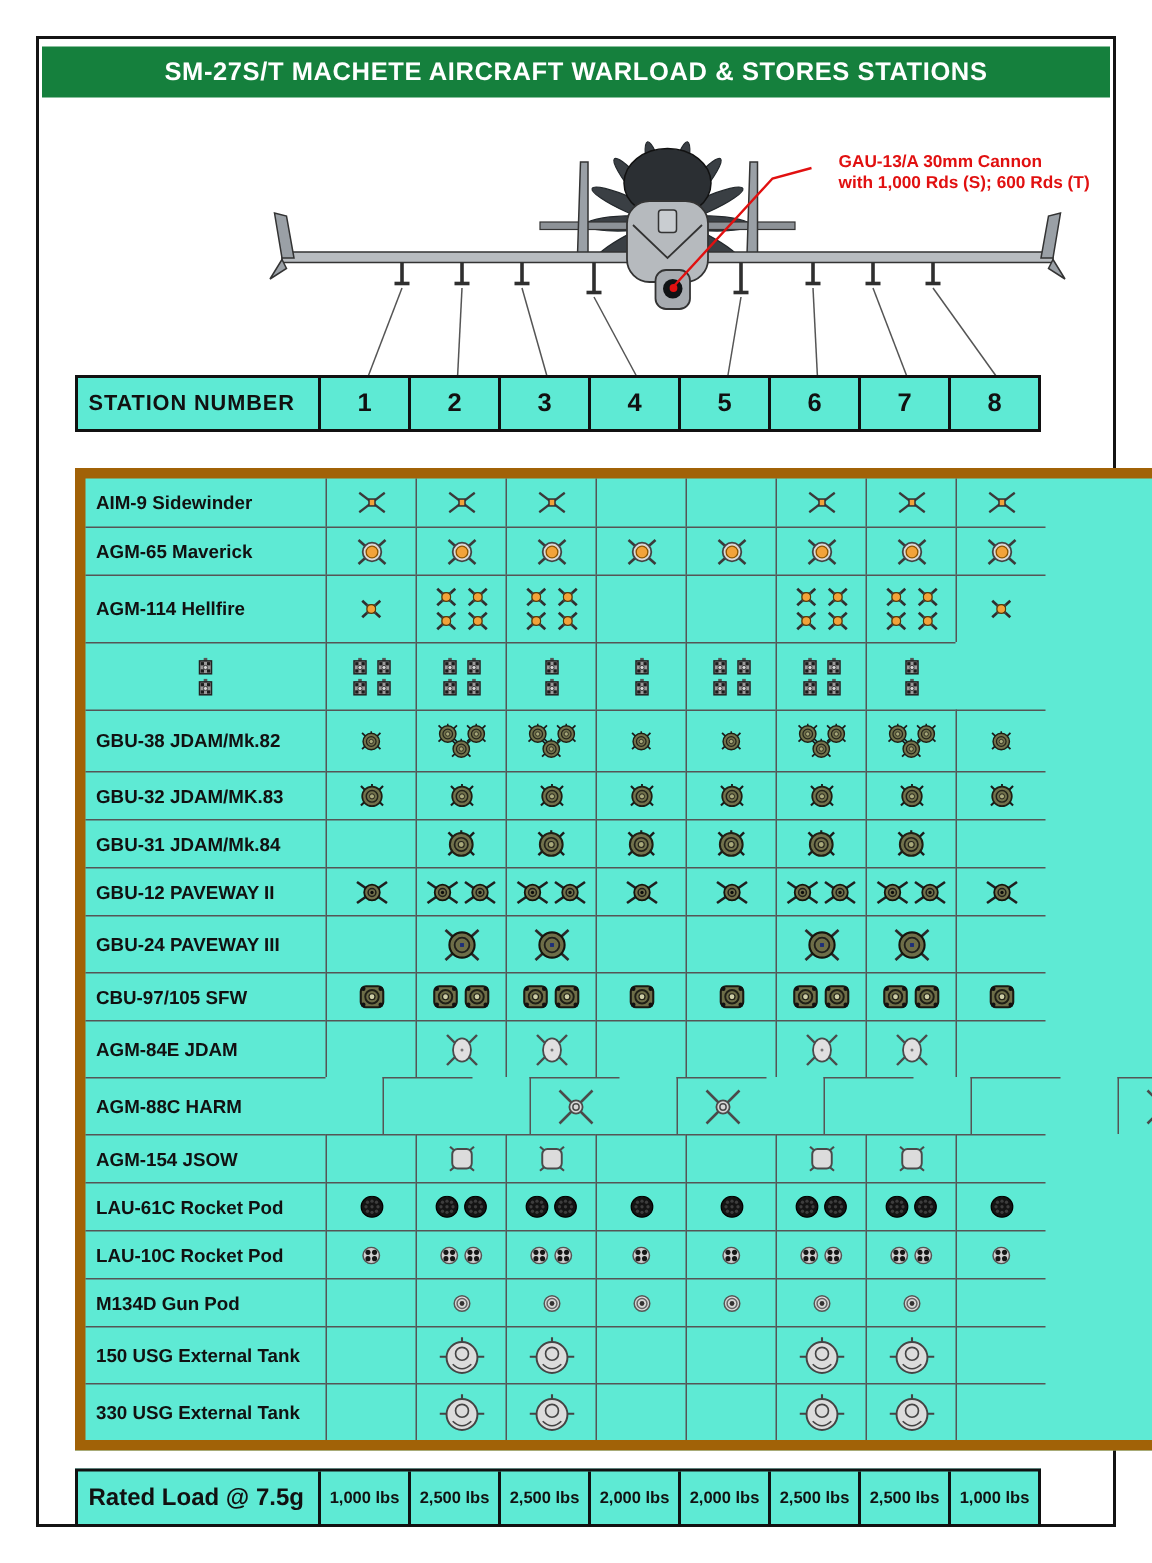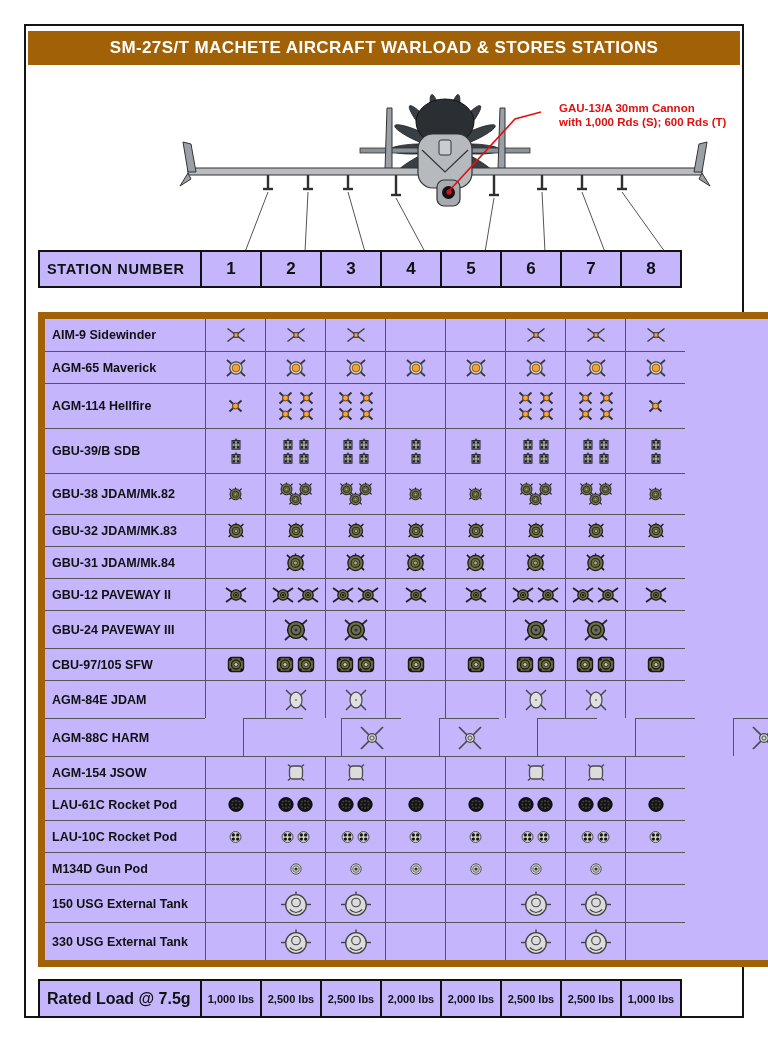--- a/index.html
+++ b/index.html
@@ -2,31 +2,31 @@
 <html><head>
 <meta charset="utf-8">
 <style>
   html,body{margin:0;padding:0;}
   body{
     width:768px;height:1042px;position:relative;background:#ffffff;
     font-family:"Liberation Sans", sans-serif;color:#111;overflow:hidden;
   }
   .page-border{position:absolute;left:24px;top:24px;right:24px;bottom:24px;border:2px solid #141414;}
   .title-bar{
-    position:absolute;left:28px;top:31px;width:712px;height:34px;background:#a16207;
+    position:absolute;left:28px;top:31px;width:712px;height:34px;background:#15803d;
     display:flex;align-items:center;justify-content:center;
   }
   .title-bar span{color:#fff;font-weight:700;font-size:17px;letter-spacing:.4px;}
   .aircraft-svg{position:absolute;left:0;top:78px;width:768px;height:176px;}
   .callout{
     position:absolute;left:559px;top:101px;width:210px;color:#e11010;
     font-weight:700;font-size:11.5px;line-height:14px;
   }
   
-  .grid-table{position:absolute;left:38px;background:#c4b5fd;}
+  .grid-table{position:absolute;left:50px;background:#5eead4;}
   .grid-row{display:grid;grid-template-columns:160px repeat(8,60px);}
   .cell{display:flex;align-items:center;justify-content:center;overflow:hidden;}
   .label-cell{justify-content:flex-start;padding-left:7px;font-weight:700;}
 
   .station-table{top:250px;border:2px solid #111;}
   .station-table .grid-row{height:34px;}
   .station-table .cell{border-left:2px solid #111;font-weight:700;font-size:17px;}
   .station-table .label-cell{border-left:none;font-size:14.5px;letter-spacing:.6px;}
 
   .weapons-table{top:312px;border:7px solid #a16207;}
@@ -448,21 +448,20 @@
       </div>
       <div class="cell">
         <div class="c1">
           <svg width="15" height="14" class="sym">
             <use href="#sym-hellfire" xlink:href="#sym-hellfire"></use>
           </svg>
         </div>
       </div>
     </div>
     <div class="grid-row" style="height: 45px;">
-      <div class="cell label-cell">GBU-39/B SDB</div>
       <div class="cell">
         <div class="c2v">
           <svg width="10" height="12" class="sym">
             <use href="#sym-sdb" xlink:href="#sym-sdb"></use>
           </svg>
           <svg width="10" height="12" class="sym">
             <use href="#sym-sdb" xlink:href="#sym-sdb"></use>
           </svg>
         </div>
       </div>

